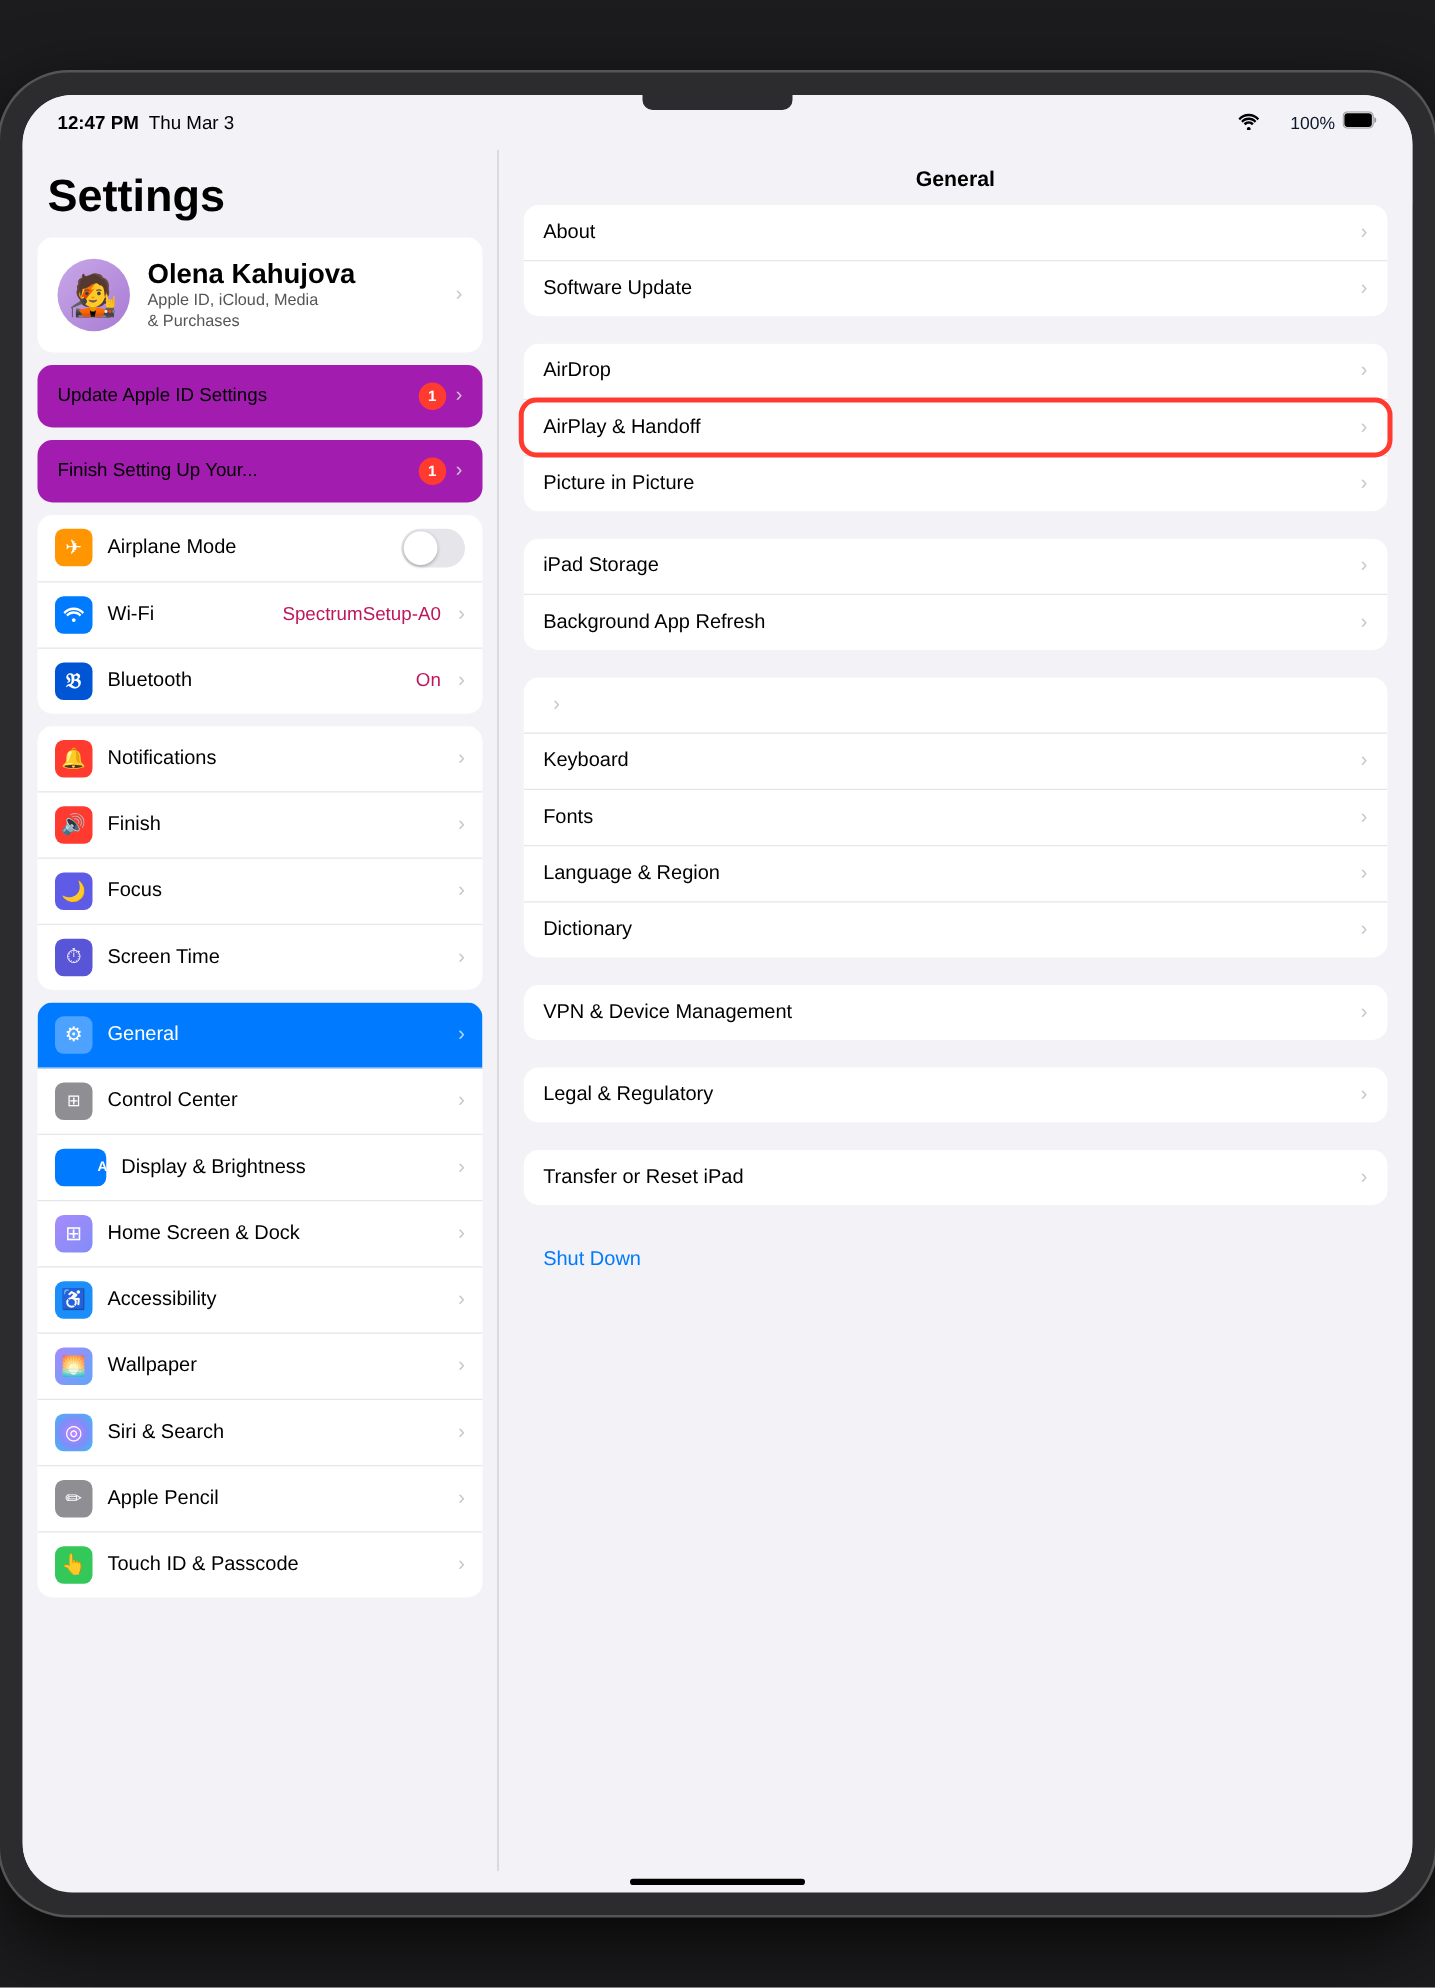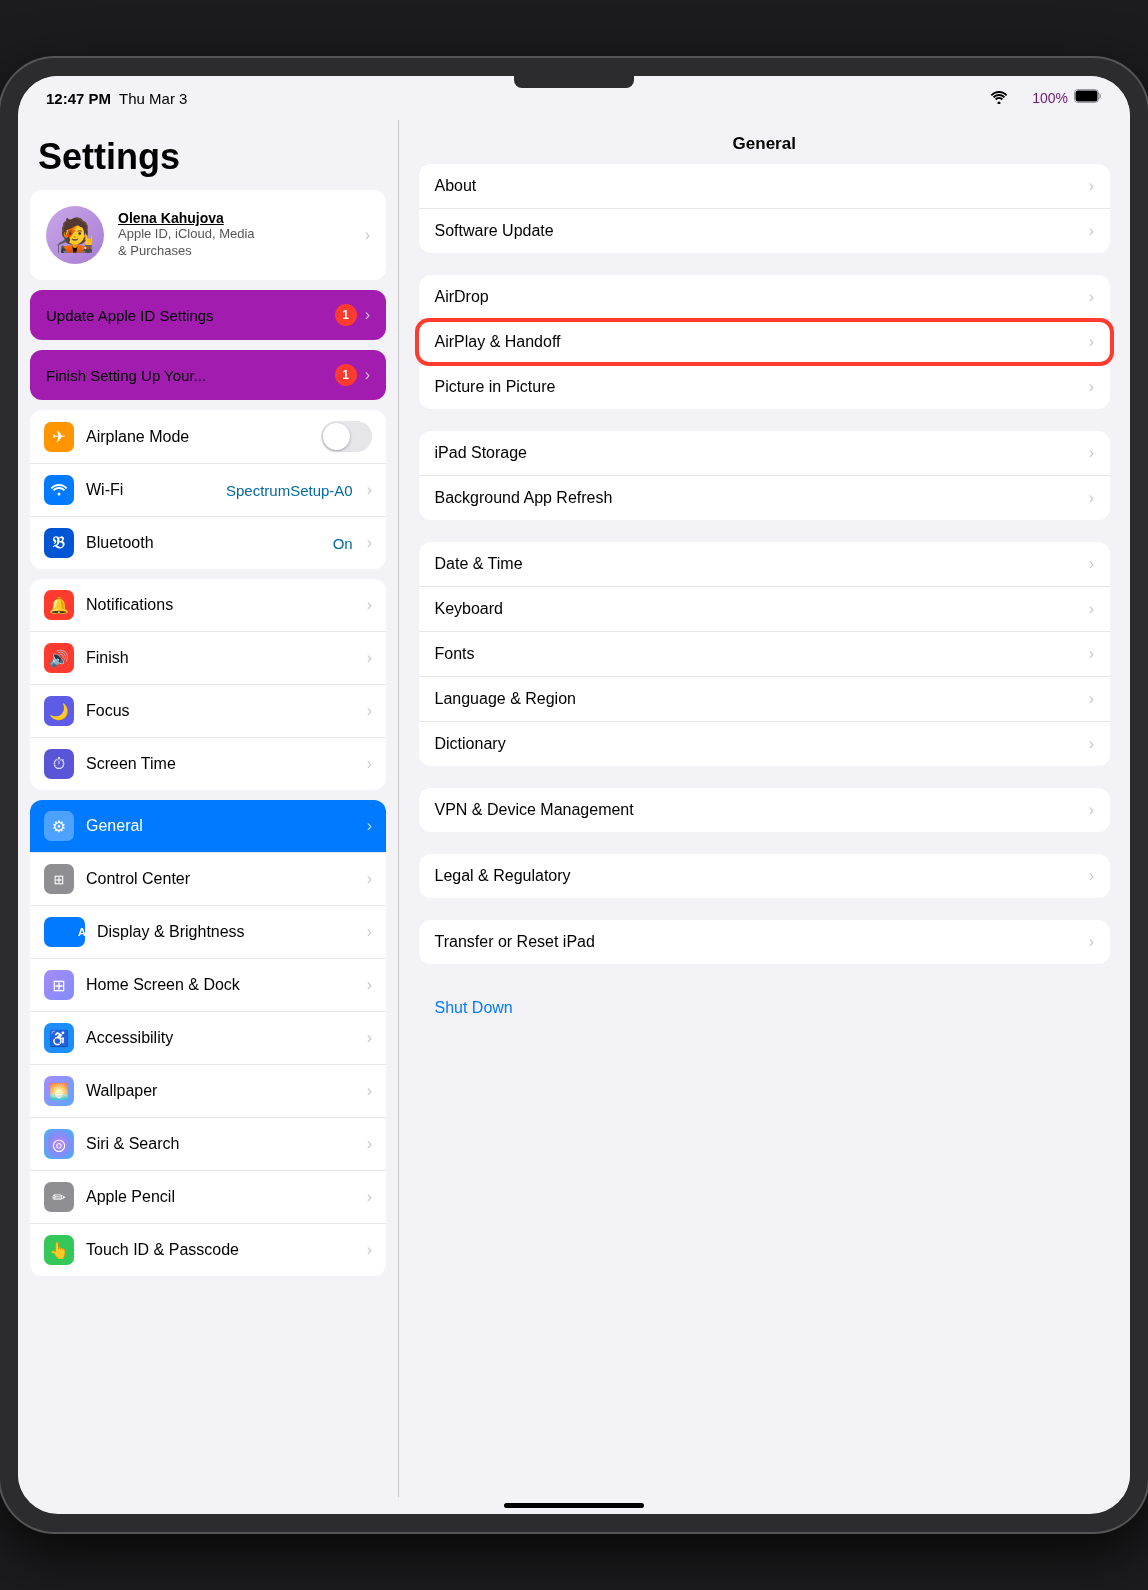--- a/index.html
+++ b/index.html
@@ -59,21 +59,21 @@
 
     .status-right {
       display: flex;
       align-items: center;
       gap: 6px;
     }
 
     .battery-text {
       font-size: 14px;
       font-weight: 500;
-      color: #701a75;
+      color: #0f172a;
       margin-left: 18px;
     }
 
     
     .camera-area {
       position: absolute;
       top: 18px;
       left: 50%;
       transform: translateX(-50%);
       width: 120px;
@@ -134,24 +134,23 @@
 
     .avatar-emoji {
       font-size: 32px;
     }
 
     .profile-info {
       flex: 1;
     }
 
     .profile-name {
-      font-size: 14px;
+      font-size: 22px;
       font-weight: 600;
       color: #000;
-      text-decoration: underline;
     }
 
     .profile-subtitle {
       font-size: 13px;
       color: #555;
       line-height: 1.3;
     }
 
     
     .notification-banner {
@@ -232,21 +231,21 @@
     .icon-gray { background: #8e8e93; }
 
     .settings-item-label {
       font-size: 16px;
       color: #000;
       flex: 1;
     }
 
     .settings-item-value {
       font-size: 15px;
-      color: #0369a1;
+      color: #be185d;
       margin-right: 6px;
     }
 
     .toggle {
       width: 51px;
       height: 31px;
       background: #e5e5ea;
       border-radius: 16px;
       position: relative;
     }
@@ -566,21 +565,20 @@
               <span class="chevron-right">›</span>
             </div>
             <div class="right-item">
               <span class="right-item-label">Background App Refresh</span>
               <span class="chevron-right">›</span>
             </div>
           </div>
 
           <div class="right-group">
             <div class="right-item">
-              <span class="right-item-label">Date &amp; Time</span>
               <span class="chevron-right">›</span>
             </div>
             <div class="right-item">
               <span class="right-item-label">Keyboard</span>
               <span class="chevron-right">›</span>
             </div>
             <div class="right-item">
               <span class="right-item-label">Fonts</span>
               <span class="chevron-right">›</span>
             </div>

